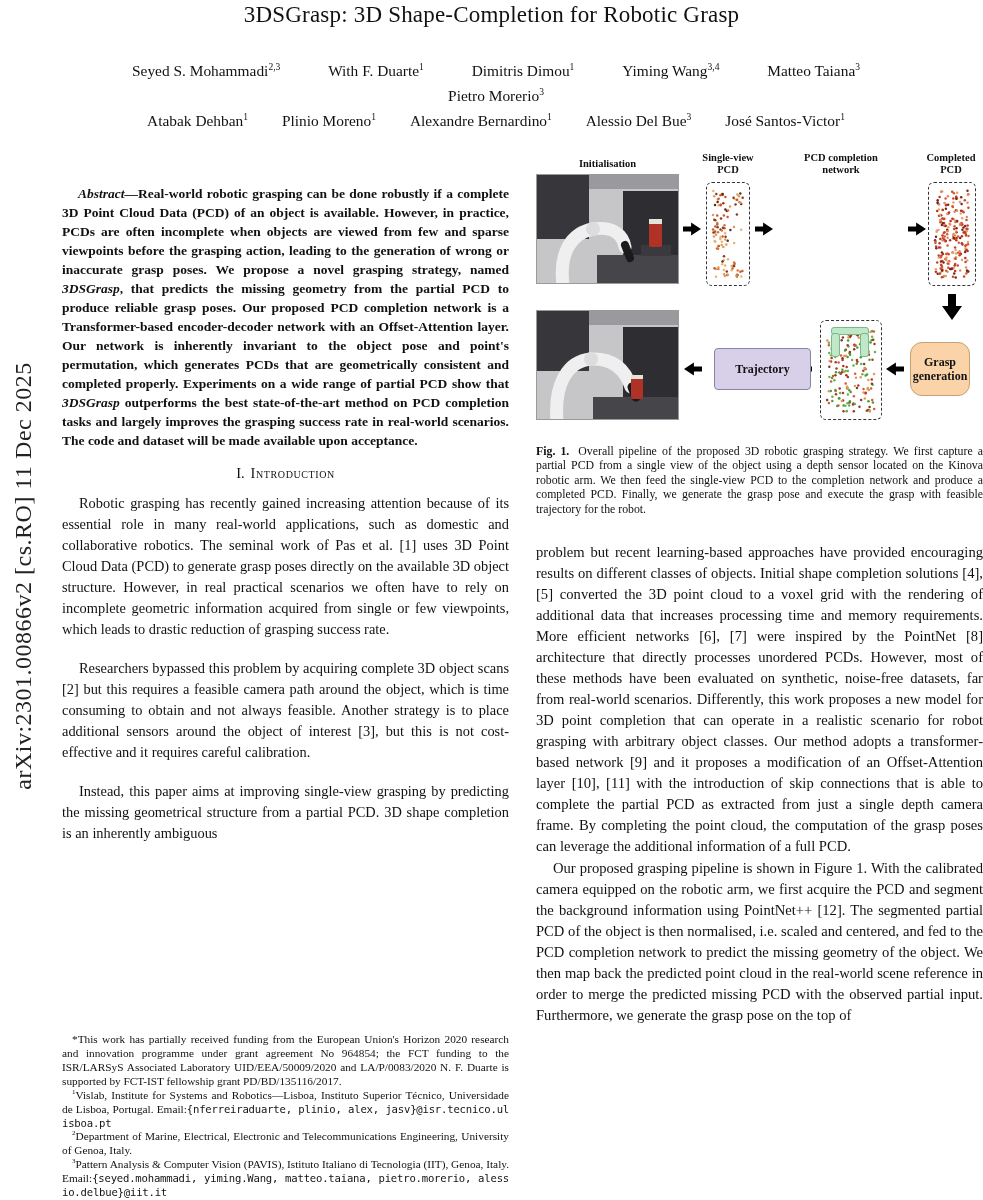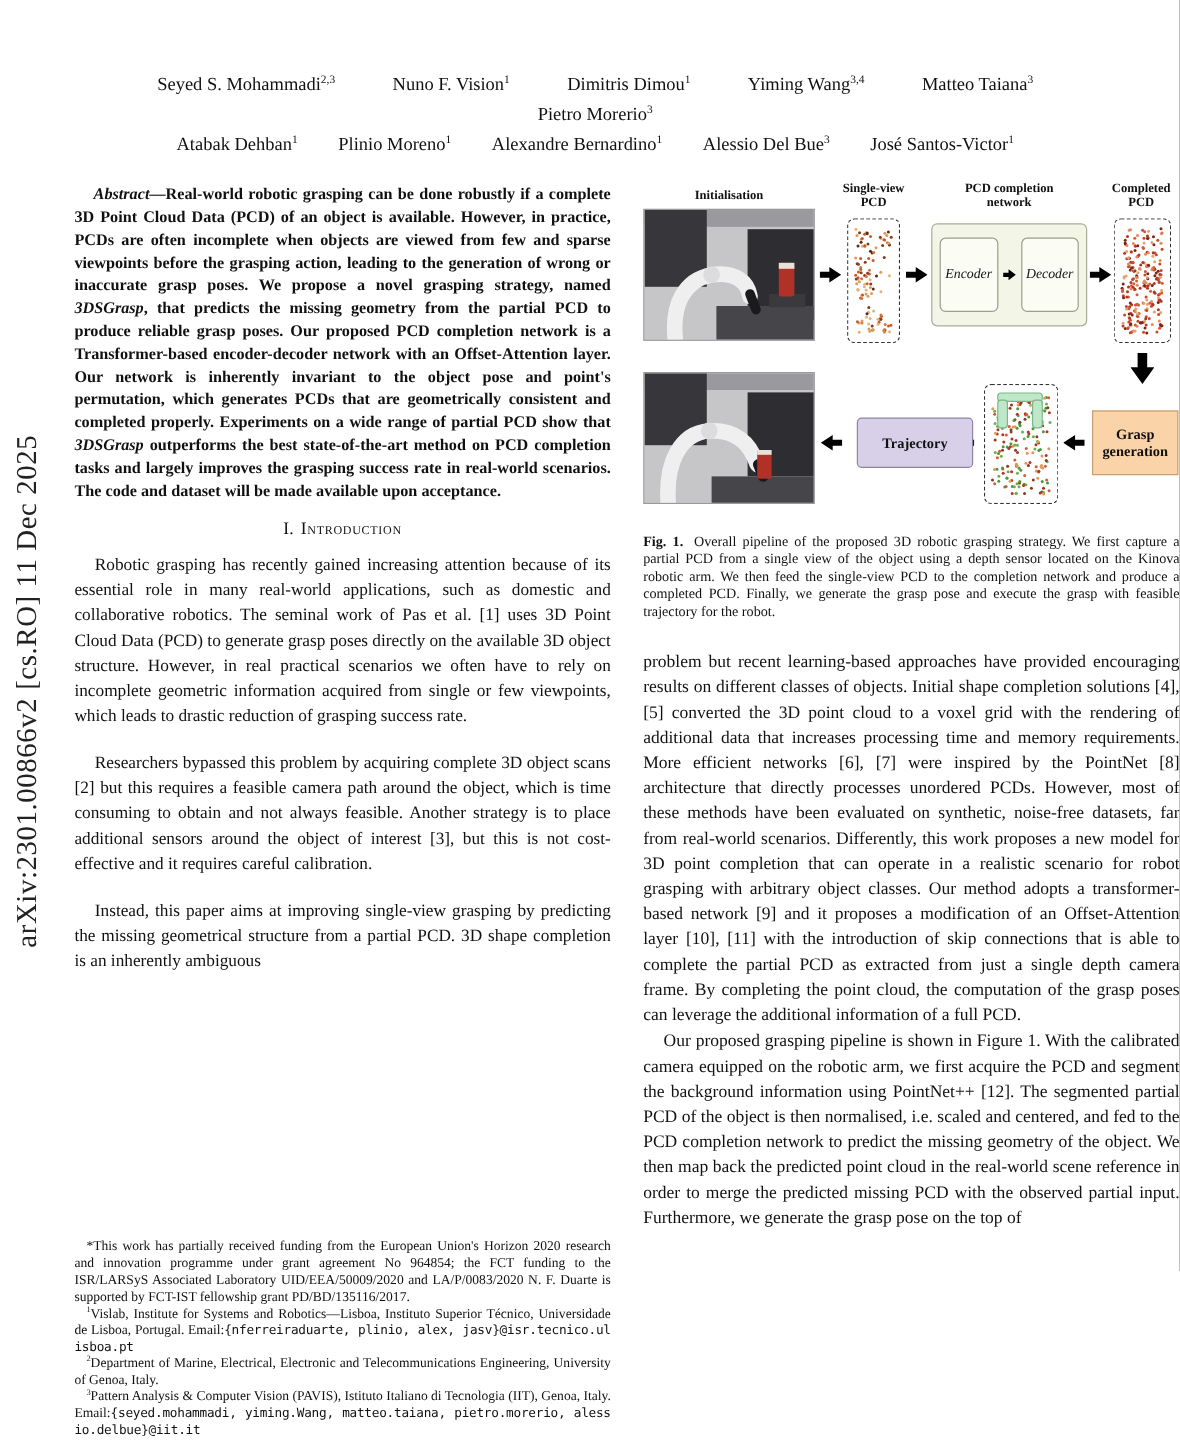--- a/index.html
+++ b/index.html
@@ -35,21 +35,21 @@
   .columns {
     position:absolute; left:62px; top:152px; width:921px; height:1048px;
     display:grid; grid-template-columns:447px 447px; column-gap:27px;
   }
   .col-left { display:flex; flex-direction:column; height:100%; overflow:hidden; }
   .col-right { overflow:hidden; }
 
   
   .abstract {
     font-weight:bold; font-size:13.5px; line-height:19px;
-    text-align:justify; text-indent:16px;
+    text-align:justify; text-indent:16px;margin-top:32px;
   }
   .abs-label { font-style:italic; }
   .it { font-style:italic; }
 
   .section-heading {
     text-align:center; margin:15px 0 11px; font-size:14.5px;
   }
   .section-heading .sc { font-variant:small-caps; letter-spacing:0.6px; margin-left:6px; }
 
   .body-par {
@@ -91,22 +91,22 @@
     border-radius:5px; display:flex; align-items:center; justify-content:center;
     font-style:italic; font-size:11.5px;
   }
   .traj-box {
     position:absolute; left:178px; top:196px; width:97px; height:42px;
     background:var(--trajectory-box,#d7d0e8); border:1px solid #8a84a8; border-radius:4px;
     display:flex; align-items:center; justify-content:center;
     font-weight:bold; font-size:12px;
   }
   .grasp-box {
-    position:absolute; left:374px; top:190px; width:72px; height:54px;
-    background:var(--grasp-box,#fbd3a8); border:1px solid #c9a070; border-radius:0;
+    position:absolute; left:374px; top:190px; width:60px; height:54px;
+    background:var(--grasp-box,#fbd3a8); border:1px solid #c9a070; border-radius:12px;
     display:flex; align-items:center; justify-content:center; text-align:center;
     font-weight:bold; font-size:12px; line-height:1.2; white-space:pre-line;
   }
   .barr { position:absolute; background:#000; }
   .barr.r { width:18px; height:14px;
     clip-path:polygon(0 32%,45% 32%,45% 4%,100% 50%,45% 96%,45% 68%,0 68%); }
   .barr.l { width:18px; height:14px;
     clip-path:polygon(100% 32%,55% 32%,55% 4%,0 50%,55% 96%,55% 68%,100% 68%); }
   .barr.d { width:20px; height:26px;
     clip-path:polygon(30% 0,70% 0,70% 46%,100% 46%,50% 100%,0 46%,30% 46%); }
@@ -123,25 +123,26 @@
   .rc-par { font-size:14.6px; line-height:21px; text-align:justify; }
   .rc-par.indent { text-indent:17px; margin-top:1px; }
 </style>
 </head>
 <body>
 
 <div class="page">
 
   <div class="arxiv-banner">arXiv:2301.00866v2  [cs.RO]  11 Dec 2025</div>
 
+  <h1 class="paper-title">3DSGrasp: 3D Shape-Completion for Robotic Grasp</h1>
 
   <div class="authors">
     <div class="authors-line1">
       <span class="author"><span>Seyed S. Mohammadi</span><sup>2,3</sup></span>
-      <span class="author"><span>Nuno F. Vision</span><sup>1</sup></span>
+      <span class="author"><span>With F. Duarte</span><sup>1</sup></span>
       <span class="author"><span>Dimitris Dimou</span><sup>1</sup></span>
       <span class="author"><span>Yiming Wang</span><sup>3,4</sup></span>
       <span class="author"><span>Matteo Taiana</span><sup>3</sup></span>
       <span class="author"><span>Pietro Morerio</span><sup>3</sup></span>
     </div>
     <div class="authors-line2">
       <span class="author"><span>Atabak Dehban</span><sup>1</sup></span>
       <span class="author"><span>Plinio Moreno</span><sup>1</sup></span>
       <span class="author"><span>Alexandre Bernardino</span><sup>1</sup></span>
       <span class="author"><span>Alessio Del Bue</span><sup>3</sup></span>
@@ -313,29 +314,20 @@
               <circle cx="11.7" cy="57.9" r="1.25" fill="#e09a55"></circle>
               <circle cx="27.4" cy="7.4" r="1.25" fill="#e09a55"></circle>
               <circle cx="4.8" cy="54.3" r="1.25" fill="#e8b273"></circle>
               <circle cx="11.9" cy="43.4" r="1.25" fill="#d4763a"></circle>
               <circle cx="17.7" cy="87.7" r="1.25" fill="#e09a55"></circle>
             </svg>
         </div>
 
         <div class="barr r" style="left:219px; top:70px;"></div>
 
-        <div class="netbox">
-          <div class="net-inner">
-              <span>Encoder</span>
-            </div>
-          <div class="mini-arrow"></div>
-          <div class="net-inner">
-              <span>Decoder</span>
-            </div>
-        </div>
 
         <div class="barr r" style="left:372px; top:70px;"></div>
 
         <div class="dbox" style="left:392px; top:30px; width:48px; height:104px;">
           <svg width="40" height="94">
               <circle cx="3.1" cy="53.2" r="1.25" fill="#7c2418"></circle>
               <circle cx="24.0" cy="23.2" r="1.25" fill="#b43524"></circle>
               <circle cx="10.4" cy="74.1" r="1.25" fill="#c24a28"></circle>
               <circle cx="32.1" cy="89.6" r="1.25" fill="#c24a28"></circle>
               <circle cx="22.5" cy="51.8" r="1.25" fill="#7c2418"></circle>

